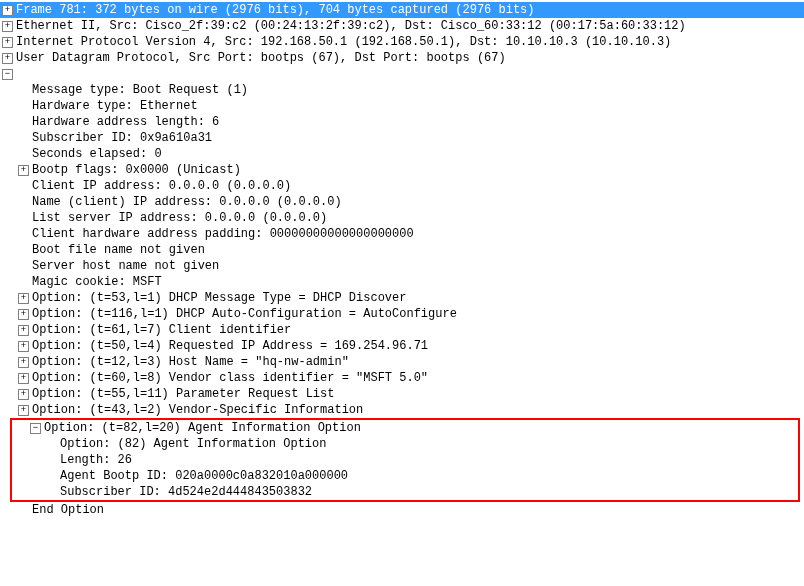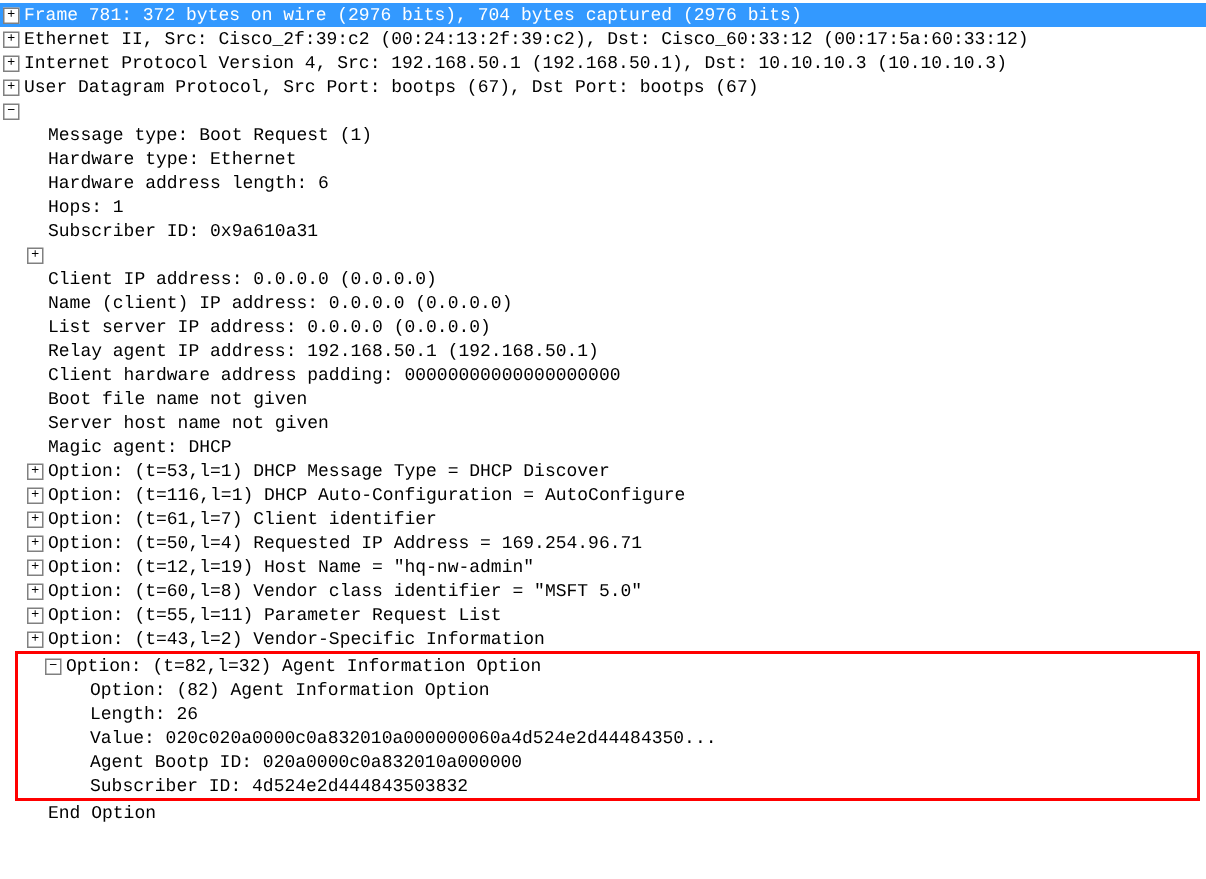--- a/index.html
+++ b/index.html
@@ -73,47 +73,45 @@
     <span class="tw">+</span><span>User Datagram Protocol, Src Port: bootps (67), Dst Port: bootps (67)</span>
   </div>
 
   <div class="row">
     <span class="tw">−</span>
   </div>
 
   <div class="row"><span class="indent" style="width:32px"></span><span>Message type: Boot Request (1)</span></div>
   <div class="row"><span class="indent" style="width:32px"></span><span>Hardware type: Ethernet</span></div>
   <div class="row"><span class="indent" style="width:32px"></span><span>Hardware address length: 6</span></div>
-  <div class="row"><span class="indent" style="width:32px"></span><span>Hops: 1</span></div>
   <div class="row"><span class="indent" style="width:32px"></span><span>Subscriber ID: 0x9a610a31</span></div>
+  <div class="row"><span class="indent" style="width:32px"></span><span>Seconds elapsed: 0</span></div>
 
-  <div class="row"><span class="indent" style="width:16px"></span><span class="tw">+</span></div>
+  <div class="row"><span class="indent" style="width:16px"></span><span class="tw">+</span><span>Bootp flags: 0x0000 (Unicast)</span></div>
 
   <div class="row"><span class="indent" style="width:32px"></span><span>Client IP address: 0.0.0.0 (0.0.0.0)</span></div>
   <div class="row"><span class="indent" style="width:32px"></span><span>Name (client) IP address: 0.0.0.0 (0.0.0.0)</span></div>
   <div class="row"><span class="indent" style="width:32px"></span><span>List server IP address: 0.0.0.0 (0.0.0.0)</span></div>
-  <div class="row"><span class="indent" style="width:32px"></span><span>Relay agent IP address: 192.168.50.1 (192.168.50.1)</span></div>
   <div class="row"><span class="indent" style="width:32px"></span><span>Client hardware address padding: 00000000000000000000</span></div>
   <div class="row"><span class="indent" style="width:32px"></span><span>Boot file name not given</span></div>
   <div class="row"><span class="indent" style="width:32px"></span><span>Server host name not given</span></div>
-  <div class="row"><span class="indent" style="width:32px"></span><span>Magic agent: DHCP</span></div>
+  <div class="row"><span class="indent" style="width:32px"></span><span>Magic cookie: MSFT</span></div>
 
   <div class="row"><span class="indent" style="width:16px"></span><span class="tw">+</span><span>Option: (t=53,l=1) DHCP Message Type = DHCP Discover</span></div>
   <div class="row"><span class="indent" style="width:16px"></span><span class="tw">+</span><span>Option: (t=116,l=1) DHCP Auto-Configuration = AutoConfigure</span></div>
   <div class="row"><span class="indent" style="width:16px"></span><span class="tw">+</span><span>Option: (t=61,l=7) Client identifier</span></div>
   <div class="row"><span class="indent" style="width:16px"></span><span class="tw">+</span><span>Option: (t=50,l=4) Requested IP Address = 169.254.96.71</span></div>
-  <div class="row"><span class="indent" style="width:16px"></span><span class="tw">+</span><span>Option: (t=12,l=19) Host Name = "hq-nw-admin"</span></div>
+  <div class="row"><span class="indent" style="width:16px"></span><span class="tw">+</span><span>Option: (t=12,l=3) Host Name = "hq-nw-admin"</span></div>
   <div class="row"><span class="indent" style="width:16px"></span><span class="tw">+</span><span>Option: (t=60,l=8) Vendor class identifier = "MSFT 5.0"</span></div>
   <div class="row"><span class="indent" style="width:16px"></span><span class="tw">+</span><span>Option: (t=55,l=11) Parameter Request List</span></div>
   <div class="row"><span class="indent" style="width:16px"></span><span class="tw">+</span><span>Option: (t=43,l=2) Vendor-Specific Information</span></div>
 
   <div class="highlight-box">
-    <div class="row"><span class="indent" style="width:16px"></span><span class="tw">−</span><span>Option: (t=82,l=32) Agent Information Option</span></div>
+    <div class="row"><span class="indent" style="width:16px"></span><span class="tw">−</span><span>Option: (t=82,l=20) Agent Information Option</span></div>
     <div class="row"><span class="indent" style="width:48px"></span><span>Option: (82) Agent Information Option</span></div>
     <div class="row"><span class="indent" style="width:48px"></span><span>Length: 26</span></div>
-    <div class="row"><span class="indent" style="width:48px"></span><span>Value: 020c020a0000c0a832010a000000060a4d524e2d44484350...</span></div>
     <div class="row"><span class="indent" style="width:48px"></span><span>Agent Bootp ID: 020a0000c0a832010a000000</span></div>
     <div class="row"><span class="indent" style="width:48px"></span><span>Subscriber ID: 4d524e2d444843503832</span></div>
   </div>
 
   <div class="row"><span class="indent" style="width:32px"></span><span>End Option</span></div>
 
 </div>
 
 </body></html>

